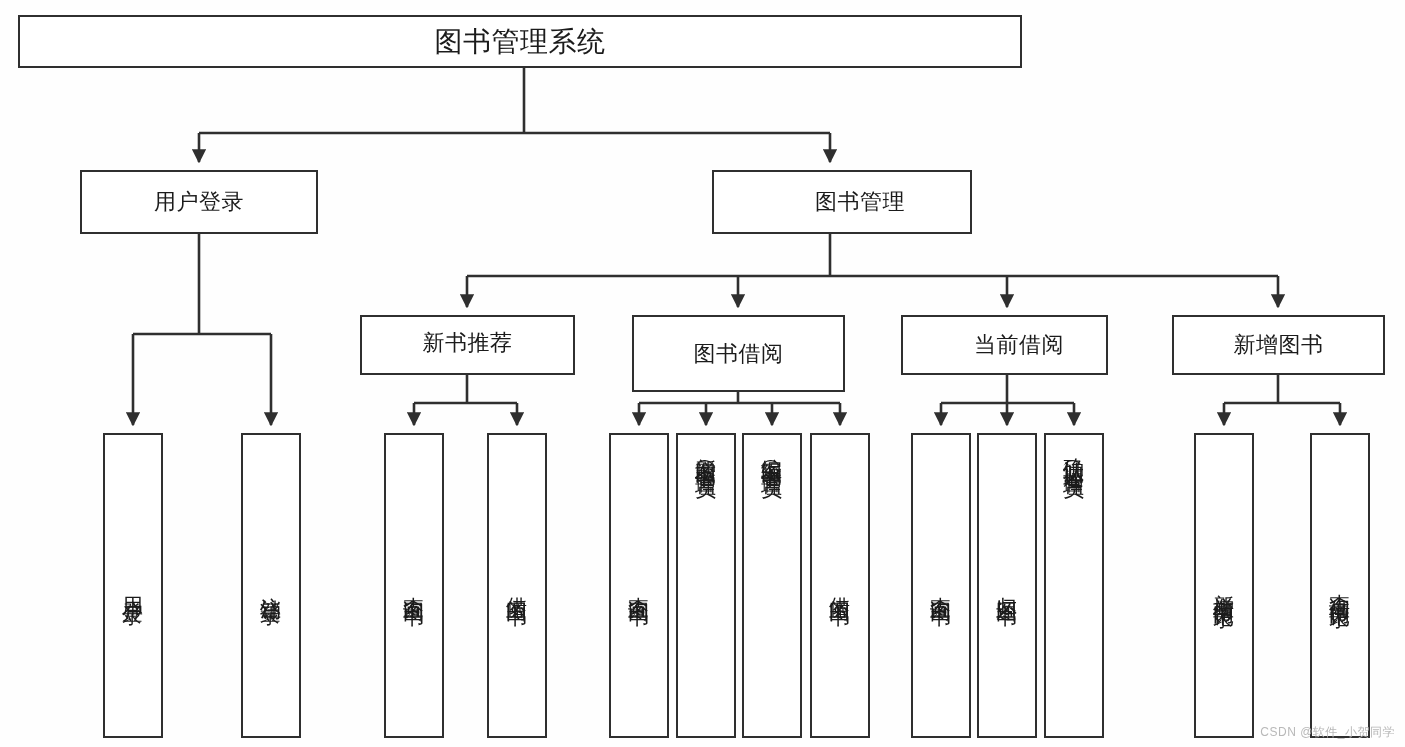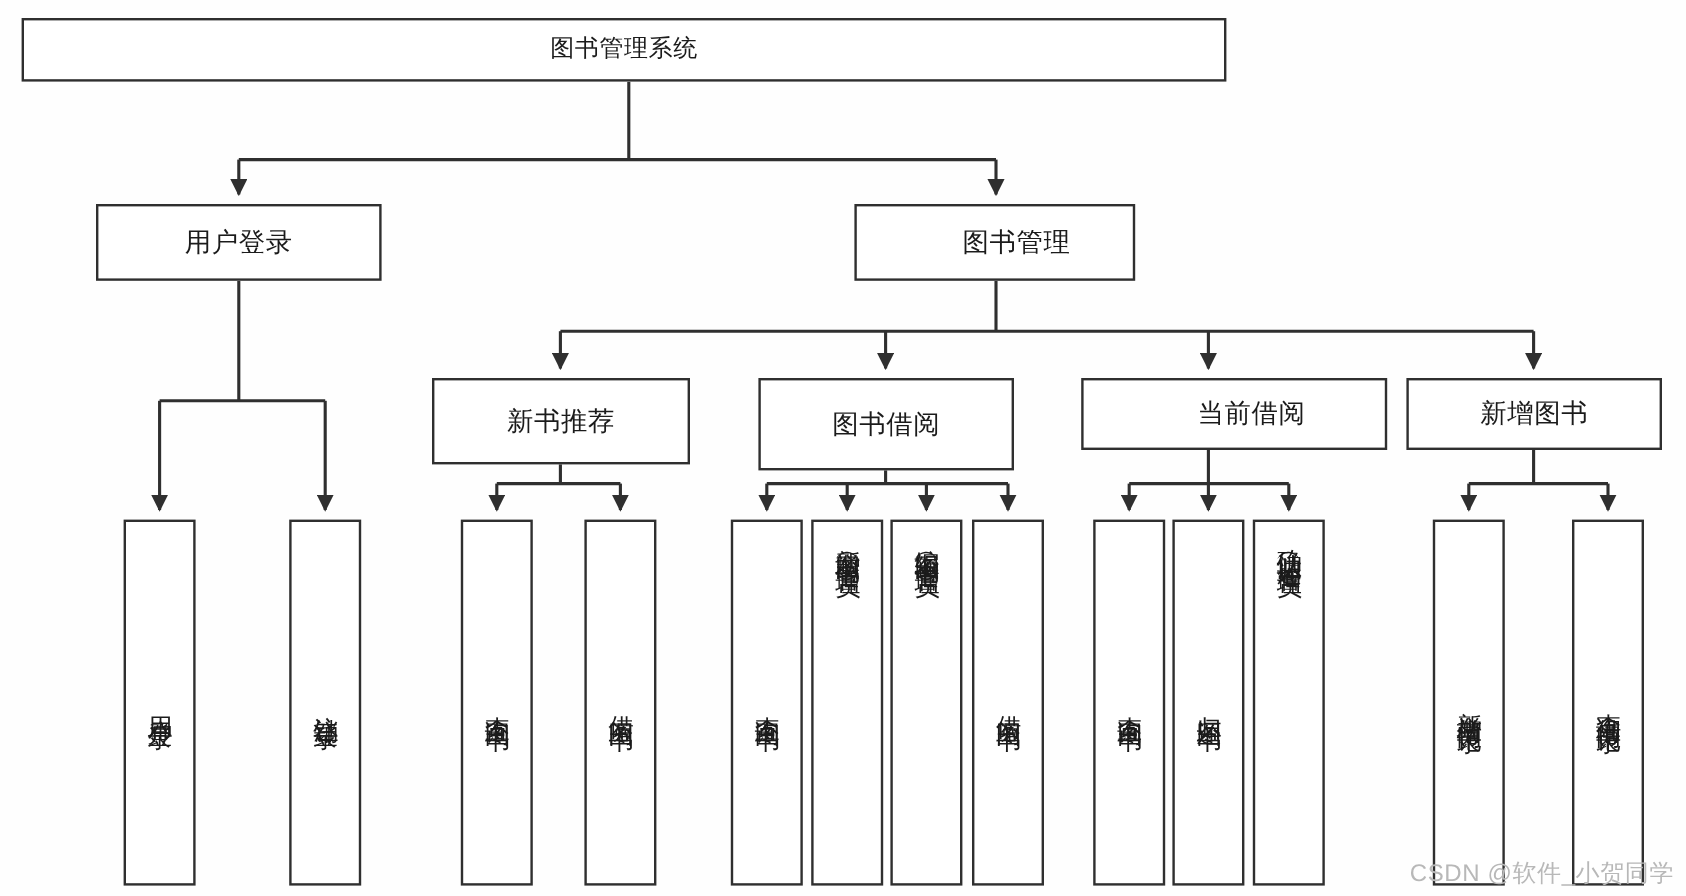--- a/index.html
+++ b/index.html
@@ -41,21 +41,21 @@
     line-height: 1.14;
     letter-spacing: 0.5px;
     white-space: pre;
   }
   
   .node.horiz .node-label {
     font-size: 22px;
     text-align: center;
   }
   .node.root .node-label {
-    font-size: 20px;
+    font-size: 28px;
   }
   
   .node.vert {
     align-items: flex-start;
     justify-content: center;
     padding-top: 6px;
   }
   .node.vert .node-label {
     writing-mode: vertical-rl;
     text-orientation: upright;
@@ -65,21 +65,21 @@
     text-align: left;
   }
   .node.vert.center-text {
     align-items: center;
     padding-top: 0;
   }
   #watermark {
     position: absolute;
     right: 10px;
     bottom: 6px;
-    font-size: 20px;
+    font-size: 12px;
     color: #b8b8b8;
     letter-spacing: 0.5px;
     z-index: 5;
     white-space: nowrap;
   }
 </style>
 </head>
 <body>
 
 <div id="diagram-root">
@@ -135,33 +135,33 @@
   </svg>
 
   <div class="node horiz root" style="left:18px; top:15px; width:1004px; height:53px;">
     <span class="node-label">图书管理系统</span>
   </div>
 
   <div class="node horiz" style="left:80px; top:170px; width:238px; height:64px;">
     <span class="node-label">用户登录</span>
   </div>
 
-  <div class="node horiz" style="left:712px; top:170px; width:234px; height:64px;padding-left:36px;">
+  <div class="node horiz" style="left:712px; top:170px; width:260px; height:64px;padding-left:36px;">
     <span class="node-label">图书管理</span>
   </div>
 
-  <div class="node horiz" style="left:360px; top:315px; width:215px; height:72px;">
+  <div class="node horiz" style="left:360px; top:315px; width:215px; height:60px;font-family:Liberation Mono, monospace;">
     <span class="node-label">新书推荐</span>
   </div>
 
   <div class="node horiz" style="left:632px; top:315px; width:213px; height:77px;">
     <span class="node-label">图书借阅</span>
   </div>
 
-  <div class="node horiz" style="left:901px; top:315px; width:255px; height:60px;padding-left:29px;">
+  <div class="node horiz" style="left:901px; top:315px; width:207px; height:60px;padding-left:29px;">
     <span class="node-label">当前借阅</span>
   </div>
 
   <div class="node horiz" style="left:1172px; top:315px; width:213px; height:60px;">
     <span class="node-label">新增图书</span>
   </div>
 
   <div class="node vert center-text" style="left:103px; top:433px; width:60px; height:305px;">
     <span class="node-label">用户登录</span>
   </div>

